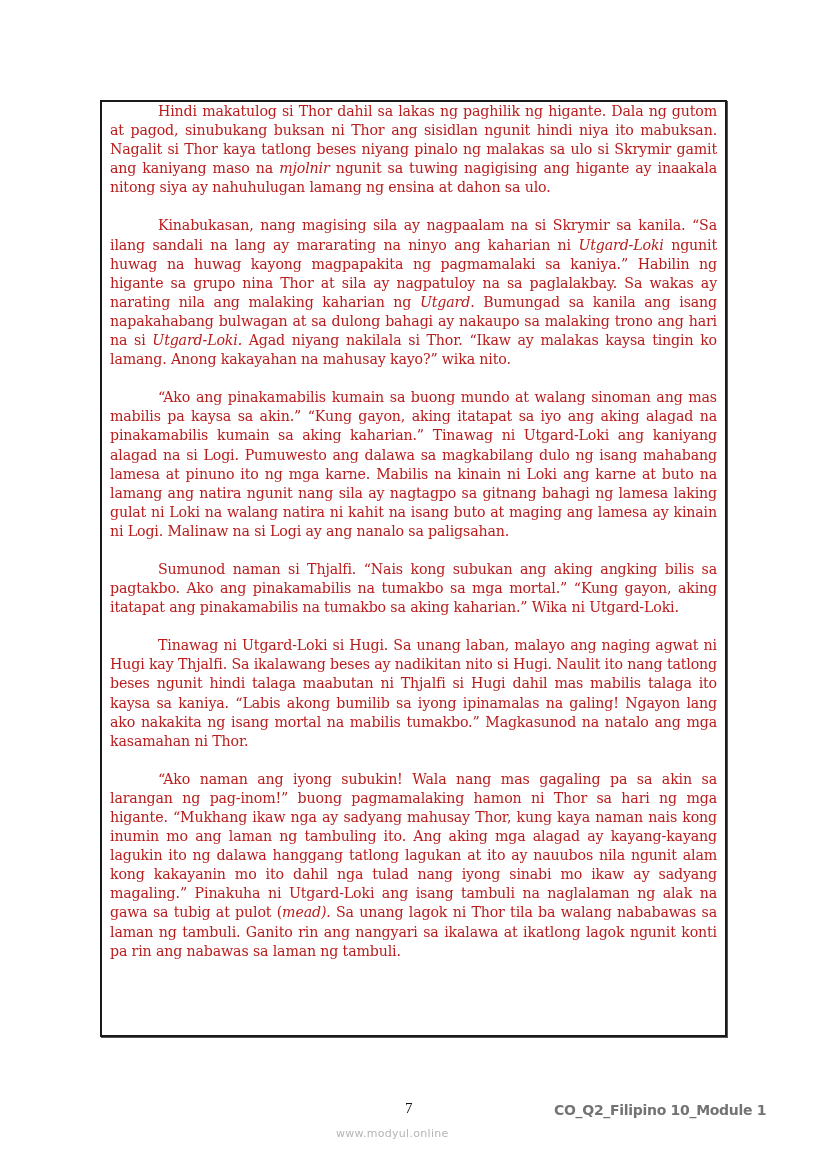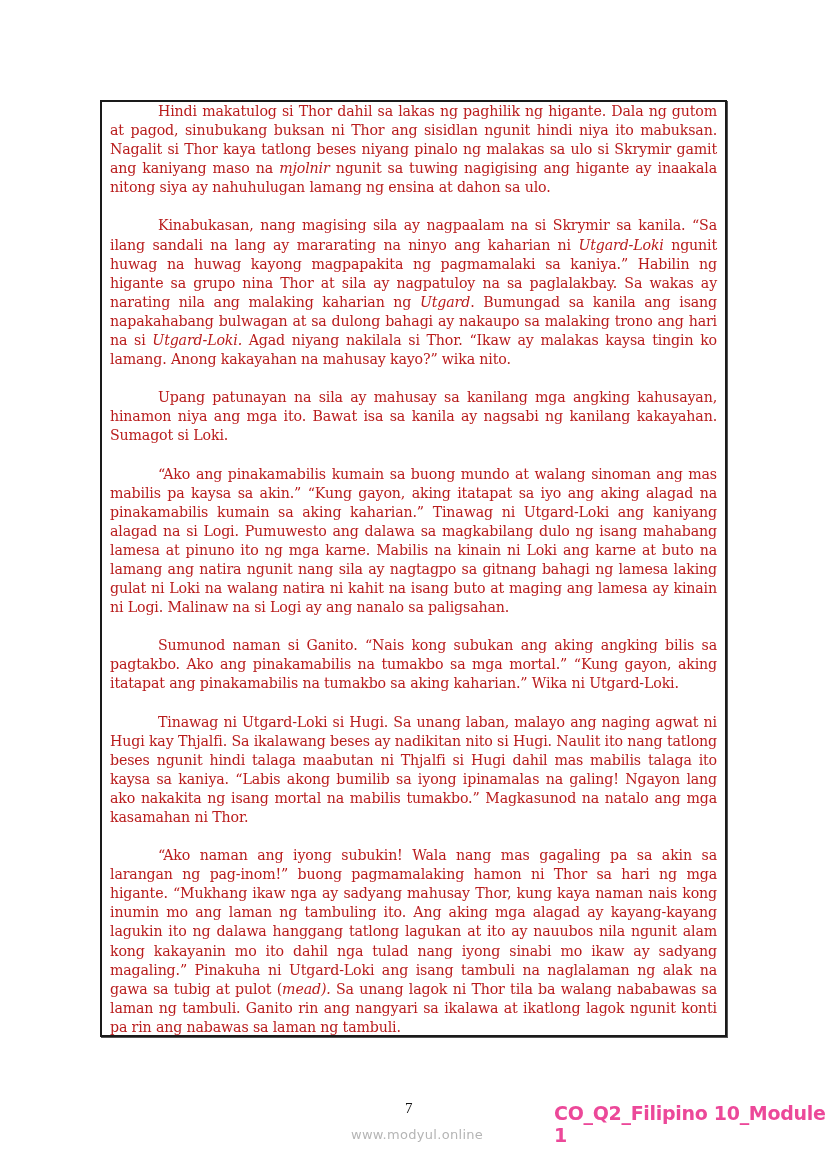--- a/index.html
+++ b/index.html
@@ -32,44 +32,42 @@
     left: 405px; top: 1100px;
     font-family: "Liberation Serif", "DejaVu Serif", serif;
     font-size: 15px;
     color: #111;
   }
   .module-code {
     position: absolute;
     left: 554px; top: 1102px;
     font-family: "DejaVu Sans", "Liberation Sans", sans-serif;
     font-weight: bold;
-    font-size: 19px;
-    color: #ec4899;
+    font-size: 14px;
+    color: #737373;
     letter-spacing: -0.3px;
   }
   .watermark {
     position: absolute;
     left: 336px; top: 1127px;
     font-family: "DejaVu Sans", "Liberation Sans", sans-serif;
-    font-size: 13px;
+    font-size: 11px;
     color: #b5b5b5;
     letter-spacing: 0.3px;
-    margin-left: 15px;
   }
 </style>
 </head>
 <body>
 
 <div class="story-box">
   <div class="story-text">
     <p><span>Hindi makatulog si Thor dahil sa lakas ng paghilik ng higante. Dala ng gutom at pagod, sinubukang buksan ni Thor ang sisidlan ngunit hindi niya ito mabuksan. Nagalit si Thor kaya tatlong beses niyang pinalo ng malakas sa ulo si Skrymir gamit ang kaniyang maso na </span><em>mjolnir</em><span> ngunit sa tuwing nagigising ang higante ay inaakala nitong siya ay nahuhulugan lamang ng ensina at dahon sa ulo.</span></p>
     <p><span>Kinabukasan, nang magising sila ay nagpaalam na si Skrymir sa kanila. “Sa ilang sandali na lang ay mararating na ninyo ang kaharian ni </span><em>Utgard-Loki</em><span> ngunit huwag na huwag kayong magpapakita ng pagmamalaki sa kaniya.” Habilin ng higante sa grupo nina Thor at sila ay nagpatuloy na sa paglalakbay. Sa wakas ay narating nila ang malaking kaharian ng </span><em>Utgard</em><span>. Bumungad sa kanila ang isang napakahabang bulwagan at sa dulong bahagi ay nakaupo sa malaking trono ang hari na si </span><em>Utgard-Loki.</em><span> Agad niyang nakilala si Thor. “Ikaw ay malakas kaysa tingin ko lamang. Anong kakayahan na mahusay kayo?” wika nito.</span></p>
-    <p><span>Upang patunayan na sila ay mahusay sa kanilang mga angking kahusayan, hinamon niya ang mga ito. Bawat isa sa kanila ay nagsabi ng kanilang kakayahan. Sumagot si Loki.</span></p>
     <p><span>“Ako ang pinakamabilis kumain sa buong mundo at walang sinoman ang mas mabilis pa kaysa sa akin.” “Kung gayon, aking itatapat sa iyo ang aking alagad na pinakamabilis kumain sa aking kaharian.” Tinawag ni Utgard-Loki ang kaniyang alagad na si Logi. Pumuwesto ang dalawa sa magkabilang dulo ng isang mahabang lamesa at pinuno ito ng mga karne. Mabilis na kinain ni Loki ang karne at buto na lamang ang natira ngunit nang sila ay nagtagpo sa gitnang bahagi ng lamesa laking gulat ni Loki na walang natira ni kahit na isang buto at maging ang lamesa ay kinain ni Logi. Malinaw na si Logi ay ang nanalo sa paligsahan.</span></p>
-    <p><span>Sumunod naman si Ganito. “Nais kong subukan ang aking angking bilis sa pagtakbo. Ako ang pinakamabilis na tumakbo sa mga mortal.” “Kung gayon, aking itatapat ang pinakamabilis na tumakbo sa aking kaharian.” Wika ni Utgard-Loki.</span></p>
+    <p><span>Sumunod naman si Thjalfi. “Nais kong subukan ang aking angking bilis sa pagtakbo. Ako ang pinakamabilis na tumakbo sa mga mortal.” “Kung gayon, aking itatapat ang pinakamabilis na tumakbo sa aking kaharian.” Wika ni Utgard-Loki.</span></p>
     <p><span>Tinawag ni Utgard-Loki si Hugi. Sa unang laban, malayo ang naging agwat ni Hugi kay Thjalfi. Sa ikalawang beses ay nadikitan nito si Hugi. Naulit ito nang tatlong beses ngunit hindi talaga maabutan ni Thjalfi si Hugi dahil mas mabilis talaga ito kaysa sa kaniya. “Labis akong bumilib sa iyong ipinamalas na galing! Ngayon lang ako nakakita ng isang mortal na mabilis tumakbo.” Magkasunod na natalo ang mga kasamahan ni Thor.</span></p>
     <p><span>“Ako naman ang iyong subukin! Wala nang mas gagaling pa sa akin sa larangan ng pag-inom!” buong pagmamalaking hamon ni Thor sa hari ng mga higante. “Mukhang ikaw nga ay sadyang mahusay Thor, kung kaya naman nais kong inumin mo ang laman ng tambuling ito. Ang aking mga alagad ay kayang-kayang lagukin ito ng dalawa hanggang tatlong lagukan at ito ay nauubos nila ngunit alam kong kakayanin mo ito dahil nga tulad nang iyong sinabi mo ikaw ay sadyang magaling.” Pinakuha ni Utgard-Loki ang isang tambuli na naglalaman ng alak na gawa sa tubig at pulot (</span><em>mead).</em><span> Sa unang lagok ni Thor tila ba walang nababawas sa laman ng tambuli. Ganito rin ang nangyari sa ikalawa at ikatlong lagok ngunit konti pa rin ang nabawas sa laman ng tambuli.</span></p>
   </div>
 </div>
 
 <div class="page-number">7</div>
 <div class="module-code">CO_Q2_Filipino 10_Module 1</div>
 <div class="watermark">www.modyul.online</div>
 
 </body></html>

